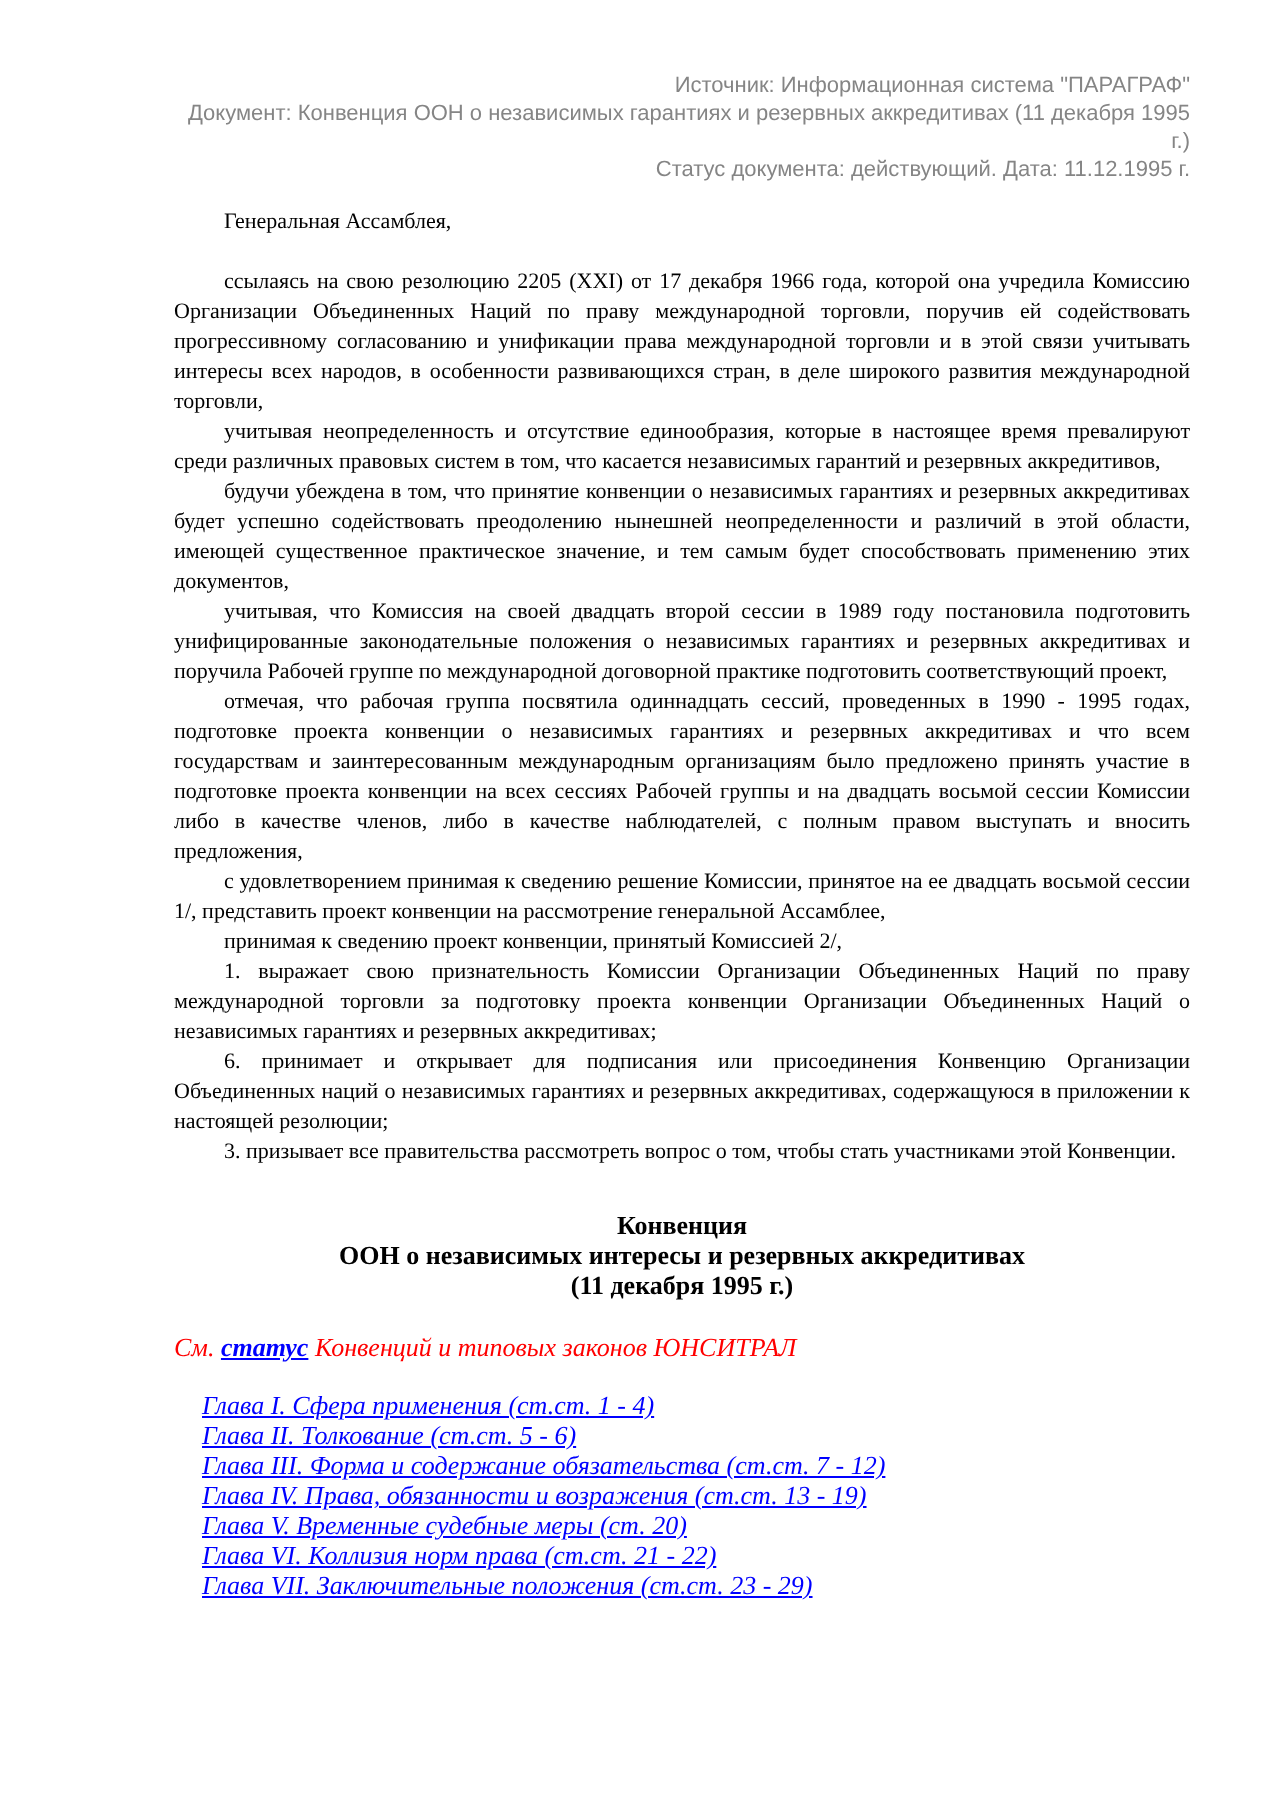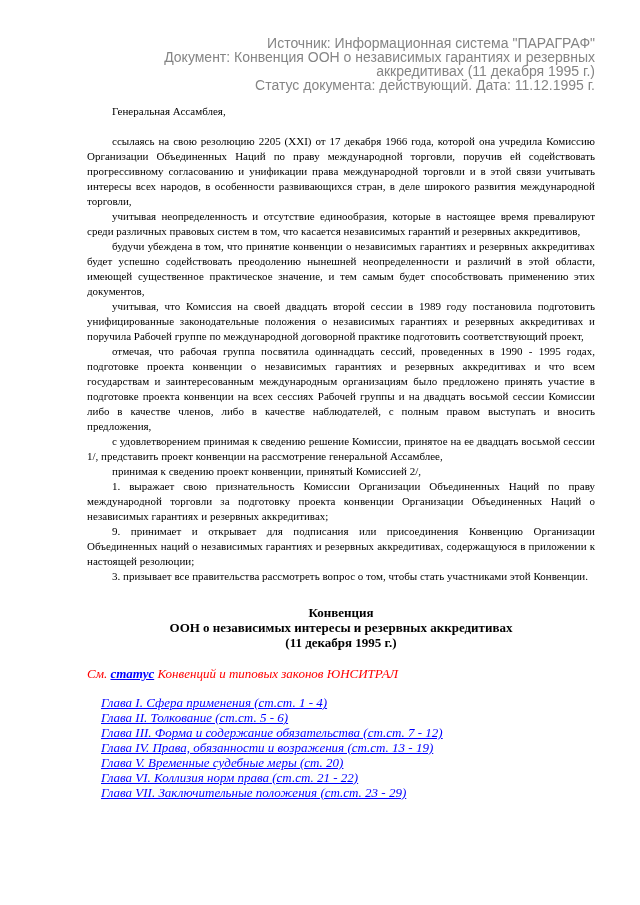--- a/index.html
+++ b/index.html
@@ -17,21 +17,21 @@
     color: #000000;
   }
   .content {
     margin-left: 87px;
     width: 508px;
   }
   .doc-header {
     padding-top: 36px;
     text-align: right;
     font-family: "Liberation Sans", sans-serif;
-    font-size: 14px;
+    font-size: 11px;
     line-height: 14px;
     color: #858585;
   }
   .doc-header div { margin: 0; }
   .body-text {
     margin-top: 12px;
     font-size: 11px;
     line-height: 15px;
     text-align: justify;
   }
@@ -91,21 +91,21 @@
       <p>Генеральная Ассамблея,</p>
       <div class="spacer"></div>
       <p>ссылаясь на свою резолюцию 2205 (XXI) от 17 декабря 1966 года, которой она учредила Комиссию Организации Объединенных Наций по праву международной торговли, поручив ей содействовать прогрессивному согласованию и унификации права международной торговли и в этой связи учитывать интересы всех народов, в особенности развивающихся стран, в деле широкого развития международной торговли,</p>
       <p>учитывая неопределенность и отсутствие единообразия, которые в настоящее время превалируют среди различных правовых систем в том, что касается независимых гарантий и резервных аккредитивов,</p>
       <p>будучи убеждена в том, что принятие конвенции о независимых гарантиях и резервных аккредитивах будет успешно содействовать преодолению нынешней неопределенности и различий в этой области, имеющей существенное практическое значение, и тем самым будет способствовать применению этих документов,</p>
       <p>учитывая, что Комиссия на своей двадцать второй сессии в 1989 году постановила подготовить унифицированные законодательные положения о независимых гарантиях и резервных аккредитивах и поручила Рабочей группе по международной договорной практике подготовить соответствующий проект,</p>
       <p>отмечая, что рабочая группа посвятила одиннадцать сессий, проведенных в 1990 - 1995 годах, подготовке проекта конвенции о независимых гарантиях и резервных аккредитивах и что всем государствам и заинтересованным международным организациям было предложено принять участие в подготовке проекта конвенции на всех сессиях Рабочей группы и на двадцать восьмой сессии Комиссии либо в качестве членов, либо в качестве наблюдателей, с полным правом выступать и вносить предложения,</p>
       <p>с удовлетворением принимая к сведению решение Комиссии, принятое на ее двадцать восьмой сессии 1/, представить проект конвенции на рассмотрение генеральной Ассамблее,</p>
       <p>принимая к сведению проект конвенции, принятый Комиссией 2/,</p>
       <p>1. выражает свою признательность Комиссии Организации Объединенных Наций по праву международной торговли за подготовку проекта конвенции Организации Объединенных Наций о независимых гарантиях и резервных аккредитивах;</p>
-      <p>9. принимает и открывает для подписания или присоединения Конвенцию Организации Объединенных наций о независимых гарантиях и резервных аккредитивах, содержащуюся в приложении к настоящей резолюции;</p>
+      <p>6. принимает и открывает для подписания или присоединения Конвенцию Организации Объединенных наций о независимых гарантиях и резервных аккредитивах, содержащуюся в приложении к настоящей резолюции;</p>
       <p>3. призывает все правительства рассмотреть вопрос о том, чтобы стать участниками этой Конвенции.</p>
     </div>
 
     <div class="doc-title">
       <div>Конвенция</div>
       <div>ООН о независимых интересы и резервных аккредитивах</div>
       <div>(11 декабря 1995 г.)</div>
     </div>
 
     <div class="see-status">

